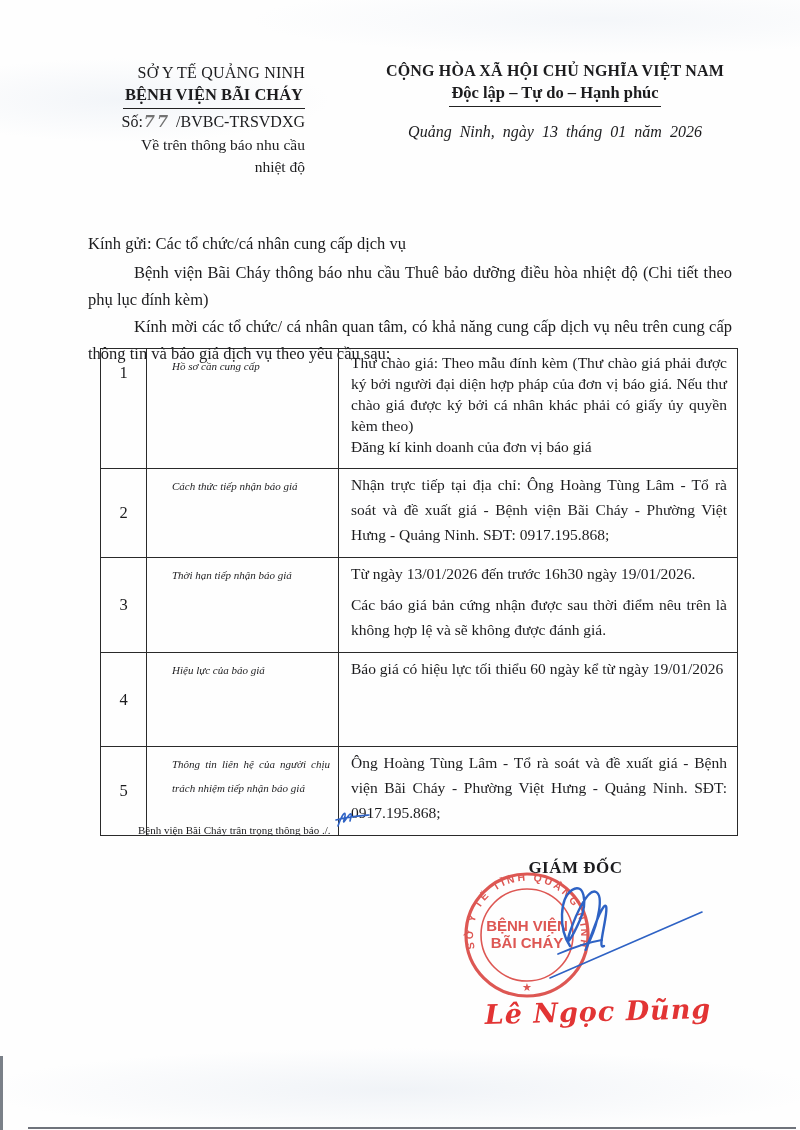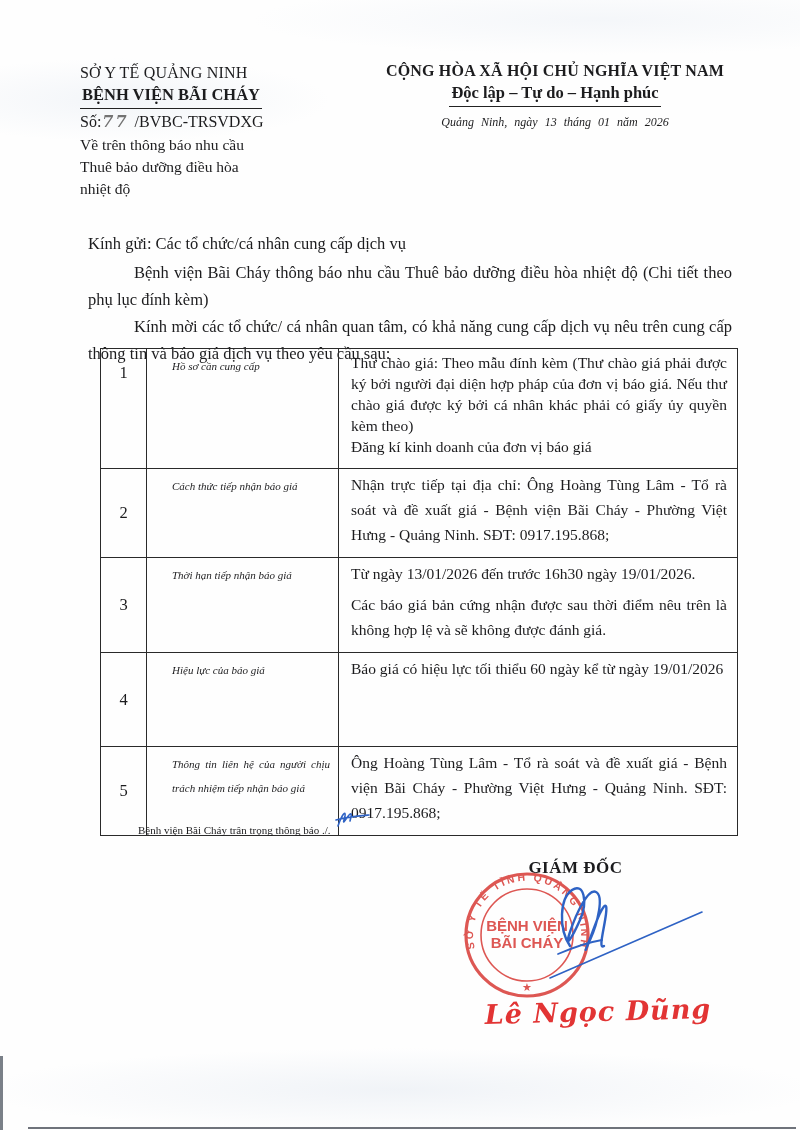--- a/index.html
+++ b/index.html
@@ -10,33 +10,33 @@
     color:#1c1c1e;overflow:hidden;
   }
   .page::before{
     content:"";position:absolute;inset:0;pointer-events:none;
     background:
       radial-gradient(ellipse 300px 60px at 120px 100px, rgba(190,205,225,.18), transparent 70%),
       radial-gradient(ellipse 500px 50px at 600px 20px, rgba(190,205,225,.15), transparent 70%),
       radial-gradient(ellipse 600px 60px at 400px 1090px, rgba(185,200,220,.20), transparent 70%);
   }
   
-  .hdr-left{position:absolute;top:62px;left:80px;width:225px;text-align:left;line-height:22px;}
+  .hdr-left{position:absolute;top:62px;left:80px;width:225px;text-align:right;line-height:22px;}
   .hdr-left .l1{font-size:16px;letter-spacing:.2px;}
   .hdr-left .l2{font-size:16.5px;font-weight:bold;display:inline-block;
     border-bottom:1.6px solid #222;padding:0 2px 2px;}
   .so-line{font-size:16px;margin-top:2px;}
   .so-num{color:#737373;font-style:italic;font-weight:bold;font-family:"DejaVu Serif",serif;
     letter-spacing:2px;margin:0 6px 0 1px;}
   .subject{font-size:15.5px;line-height:22px;margin-top:1px;}
   .hdr-right{position:absolute;top:62px;left:340px;width:430px;text-align:center;}
   .hdr-right .r1{font-size:16px;font-weight:bold;letter-spacing:.2px;}
   .hdr-right .r2{font-size:16.5px;font-weight:bold;display:inline-block;
     border-bottom:1.8px solid #222;padding:0 2px 3px;margin-top:3px;}
-  .hdr-right .dateline{font-size:12px;font-style:italic;margin-top:8px;word-spacing:4px;}
+  .hdr-right .dateline{font-size:16px;font-style:italic;margin-top:16px;word-spacing:4px;}
   
   .body-block{position:absolute;top:230px;left:88px;width:644px;font-size:16.5px;line-height:27px;}
   .kinh-gui{margin-bottom:2px;}
   .para{text-align:justify;text-indent:46px;}
   
   .tbl{position:absolute;top:348px;left:100px;border-collapse:collapse;table-layout:fixed;width:637px;}
   .tbl th,.tbl td{border:1.6px solid #2a2a2a;vertical-align:top;}
   .tbl th{font-size:16.5px;font-weight:bold;text-align:center;height:28px;padding:2px;}
   .col-stt{width:46px;}
   .col-nd{width:192px;}
@@ -73,21 +73,20 @@
 <div class="page">
 
   <div class="hdr-left">
     <div class="l1">SỞ Y TẾ QUẢNG NINH</div>
     <div><span class="l2">BỆNH VIỆN BÃI CHÁY</span></div>
     <div class="so-line">
       <span>Số:</span><span class="so-num">77</span><span>/BVBC-TRSVDXG</span>
     </div>
     <div class="subject">
       <div>Về trên thông báo nhu cầu</div>
-      <div>Thuê bảo dưỡng điều hòa</div>
       <div>nhiệt độ</div>
     </div>
   </div>
 
   <div class="hdr-right">
     <div class="r1">CỘNG HÒA XÃ HỘI CHỦ NGHĨA VIỆT NAM</div>
     <div><span class="r2">Độc lập – Tự do – Hạnh phúc</span></div>
     <div class="dateline">Quảng Ninh, ngày 13 tháng 01 năm 2026</div>
   </div>
 

